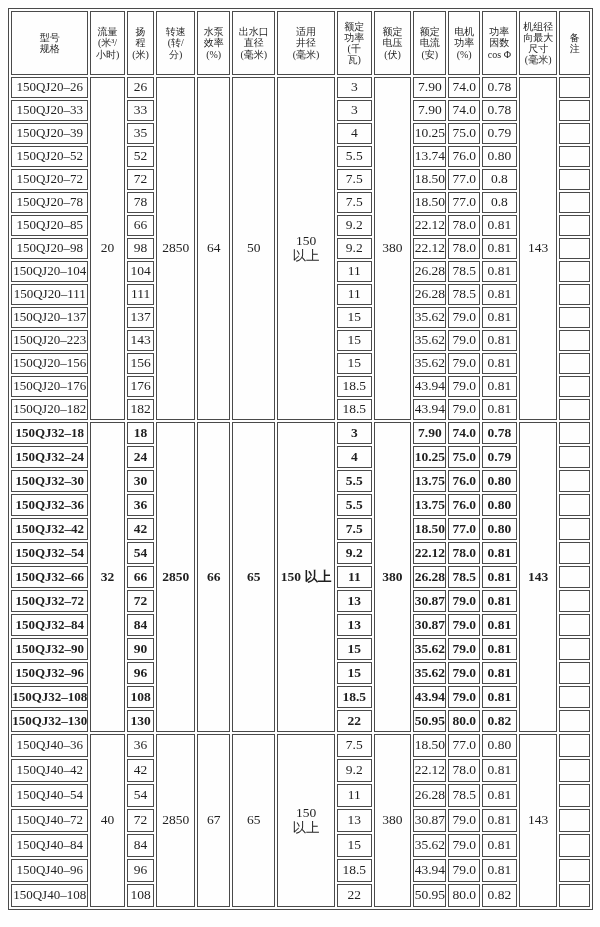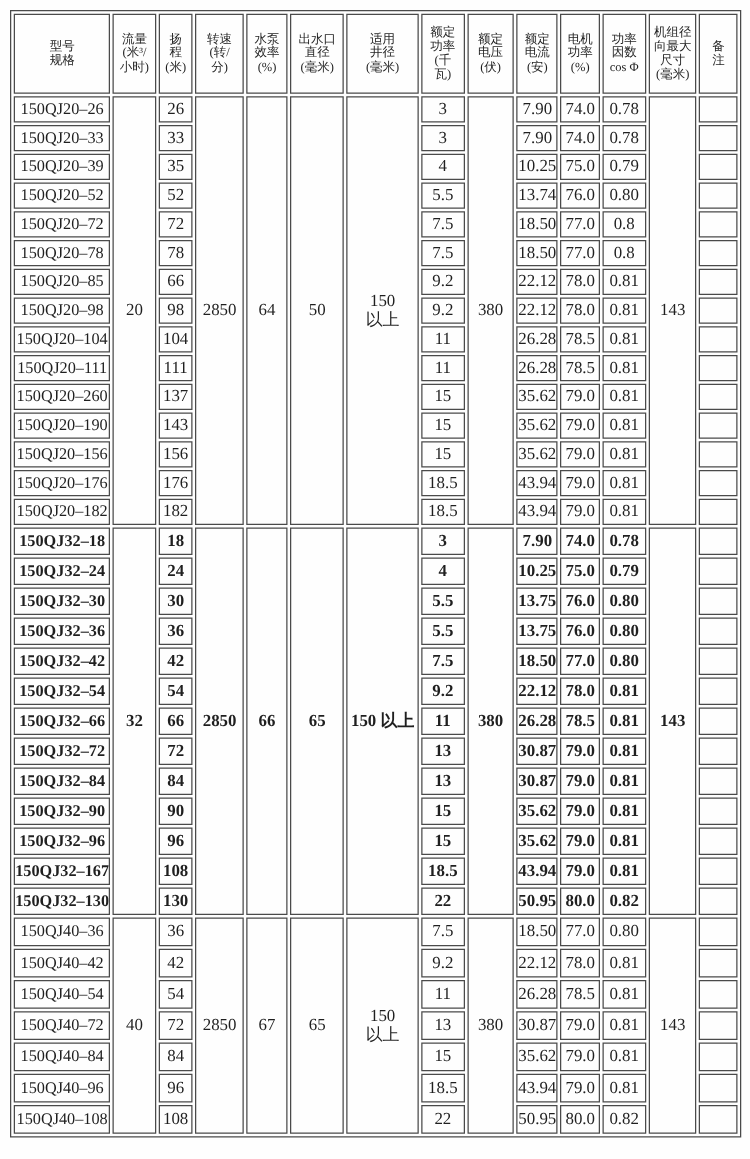--- a/index.html
+++ b/index.html
@@ -213,30 +213,30 @@
         <tr class="row-a">
           <td class="model-cell">150QJ20–111</td>
           <td>111</td>
           <td>11</td>
           <td>26.28</td>
           <td>78.5</td>
           <td>0.81</td>
           <td></td>
         </tr>
         <tr class="row-a">
-          <td class="model-cell">150QJ20–260</td>
+          <td class="model-cell">150QJ20–137</td>
           <td>137</td>
           <td>15</td>
           <td>35.62</td>
           <td>79.0</td>
           <td>0.81</td>
           <td></td>
         </tr>
         <tr class="row-a">
-          <td class="model-cell">150QJ20–190</td>
+          <td class="model-cell">150QJ20–223</td>
           <td>143</td>
           <td>15</td>
           <td>35.62</td>
           <td>79.0</td>
           <td>0.81</td>
           <td></td>
         </tr>
         <tr class="row-a">
           <td class="model-cell">150QJ20–156</td>
           <td>156</td>
@@ -364,21 +364,21 @@
         <tr class="row-b">
           <td class="model-cell">150QJ32–96</td>
           <td>96</td>
           <td>15</td>
           <td>35.62</td>
           <td>79.0</td>
           <td>0.81</td>
           <td></td>
         </tr>
         <tr class="row-b">
-          <td class="model-cell">150QJ32–167</td>
+          <td class="model-cell">150QJ32–108</td>
           <td>108</td>
           <td>18.5</td>
           <td>43.94</td>
           <td>79.0</td>
           <td>0.81</td>
           <td></td>
         </tr>
         <tr class="row-b">
           <td class="model-cell">150QJ32–130</td>
           <td>130</td>

